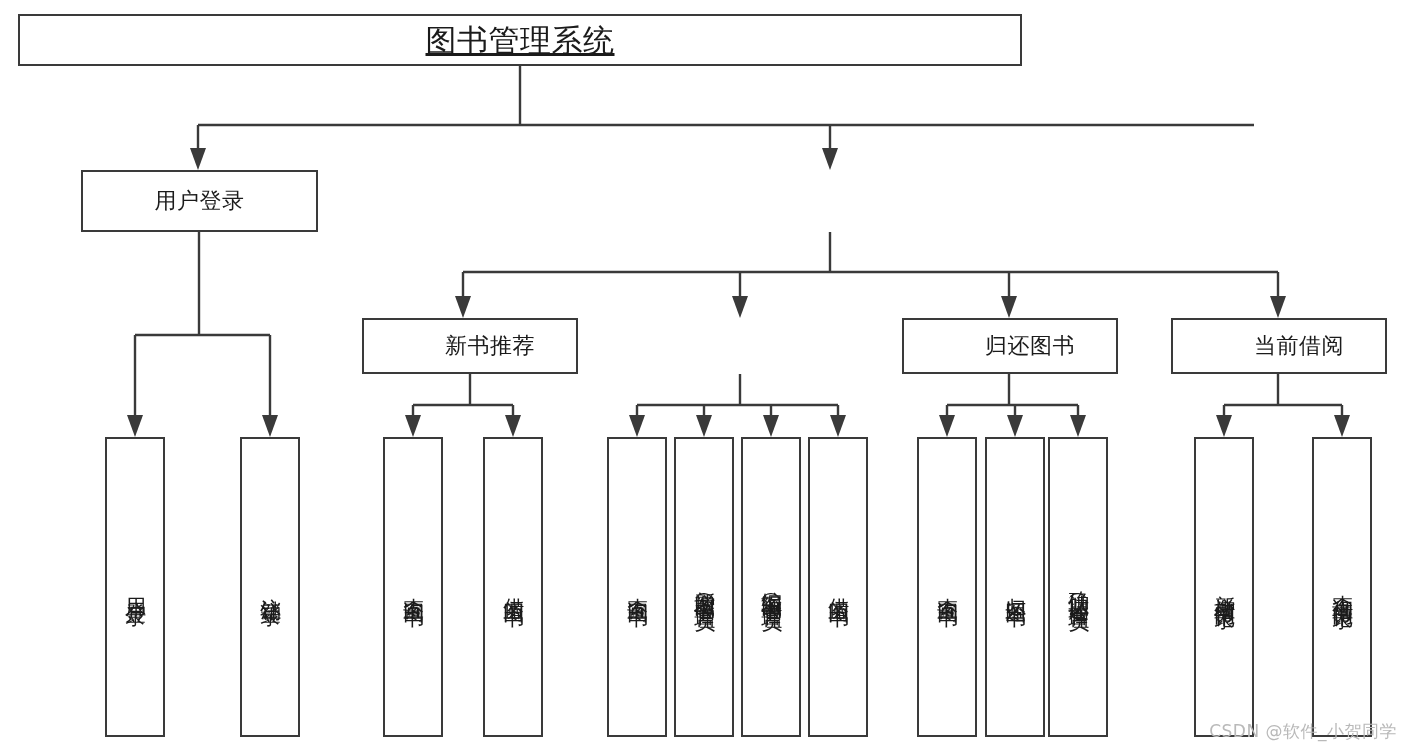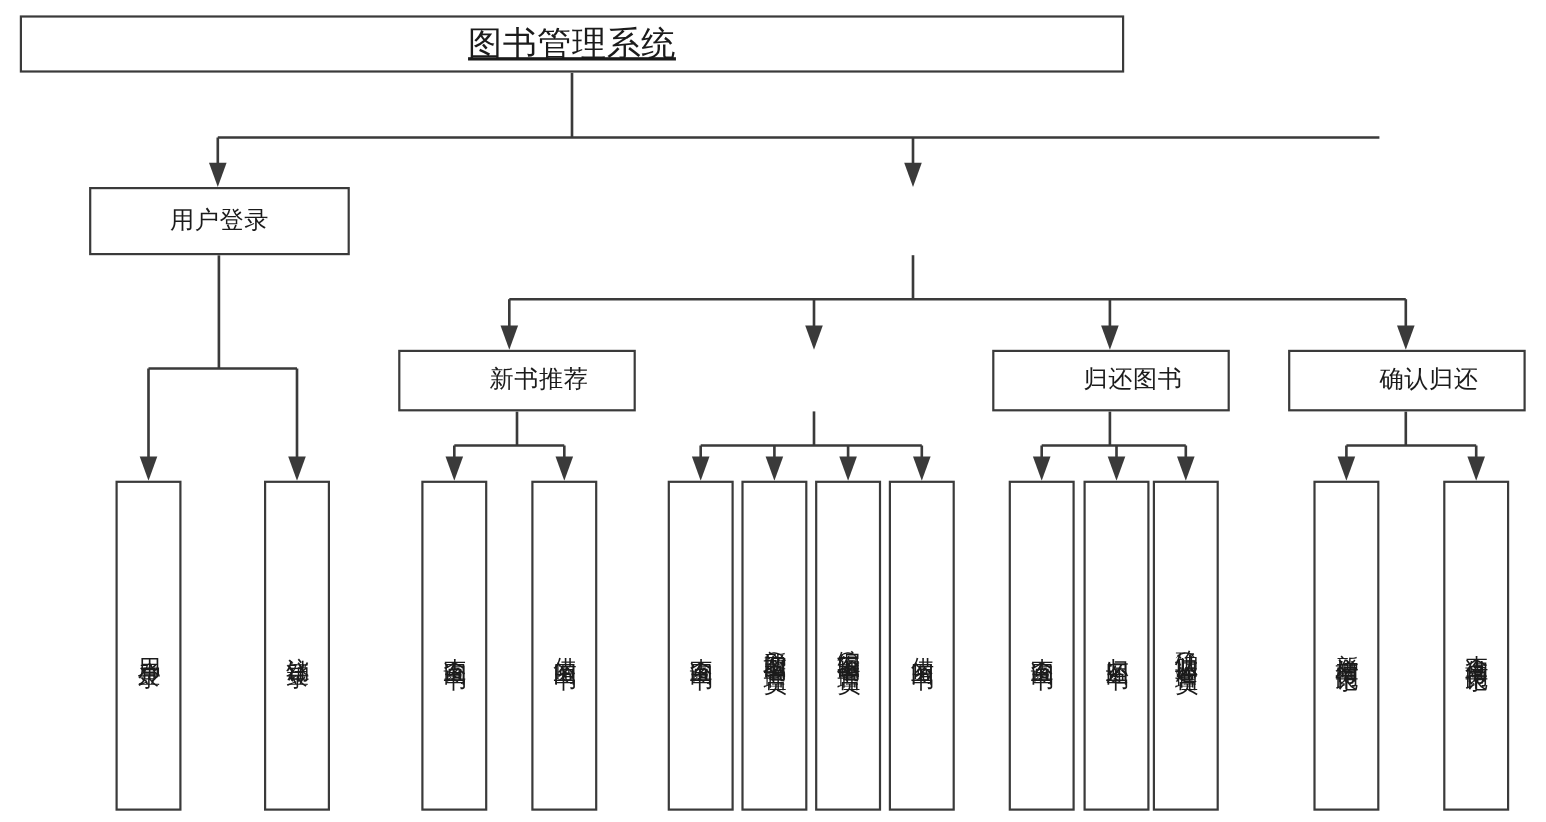--- a/index.html
+++ b/index.html
@@ -153,21 +153,21 @@
     <span class="label">用户登录</span>
   </div>
 
   <div class="node l3" style="left:362px; top:318px; width:216px; height:56px;">
     <span class="label">新书推荐</span>
   </div>
   <div class="node l3" style="left:902px; top:318px; width:216px; height:56px;">
     <span class="label">归还图书</span>
   </div>
   <div class="node l3" style="left:1171px; top:318px; width:216px; height:56px;">
-    <span class="label">确认归还</span>
+    <span class="label">当前借阅</span>
   </div>
 
   <div class="node leaf" style="left:105px; top:437px; width:60px; height:300px;">
     <span class="label">用户登录</span>
   </div>
   <div class="node leaf" style="left:240px; top:437px; width:60px; height:300px;">
     <span class="label">注销登录</span>
   </div>
 
   <div class="node leaf" style="left:383px; top:437px; width:60px; height:300px;">
@@ -200,13 +200,14 @@
     <span class="label">确认归还（管理员）</span>
   </div>
 
   <div class="node leaf" style="left:1194px; top:437px; width:60px; height:300px;">
     <span class="label">新增借阅记录</span>
   </div>
   <div class="node leaf" style="left:1312px; top:437px; width:60px; height:300px;">
     <span class="label">查询借阅记录</span>
   </div>
 
+  <div id="watermark">CSDN @软件_小贺同学</div>
 </div>
 
 </body></html>

